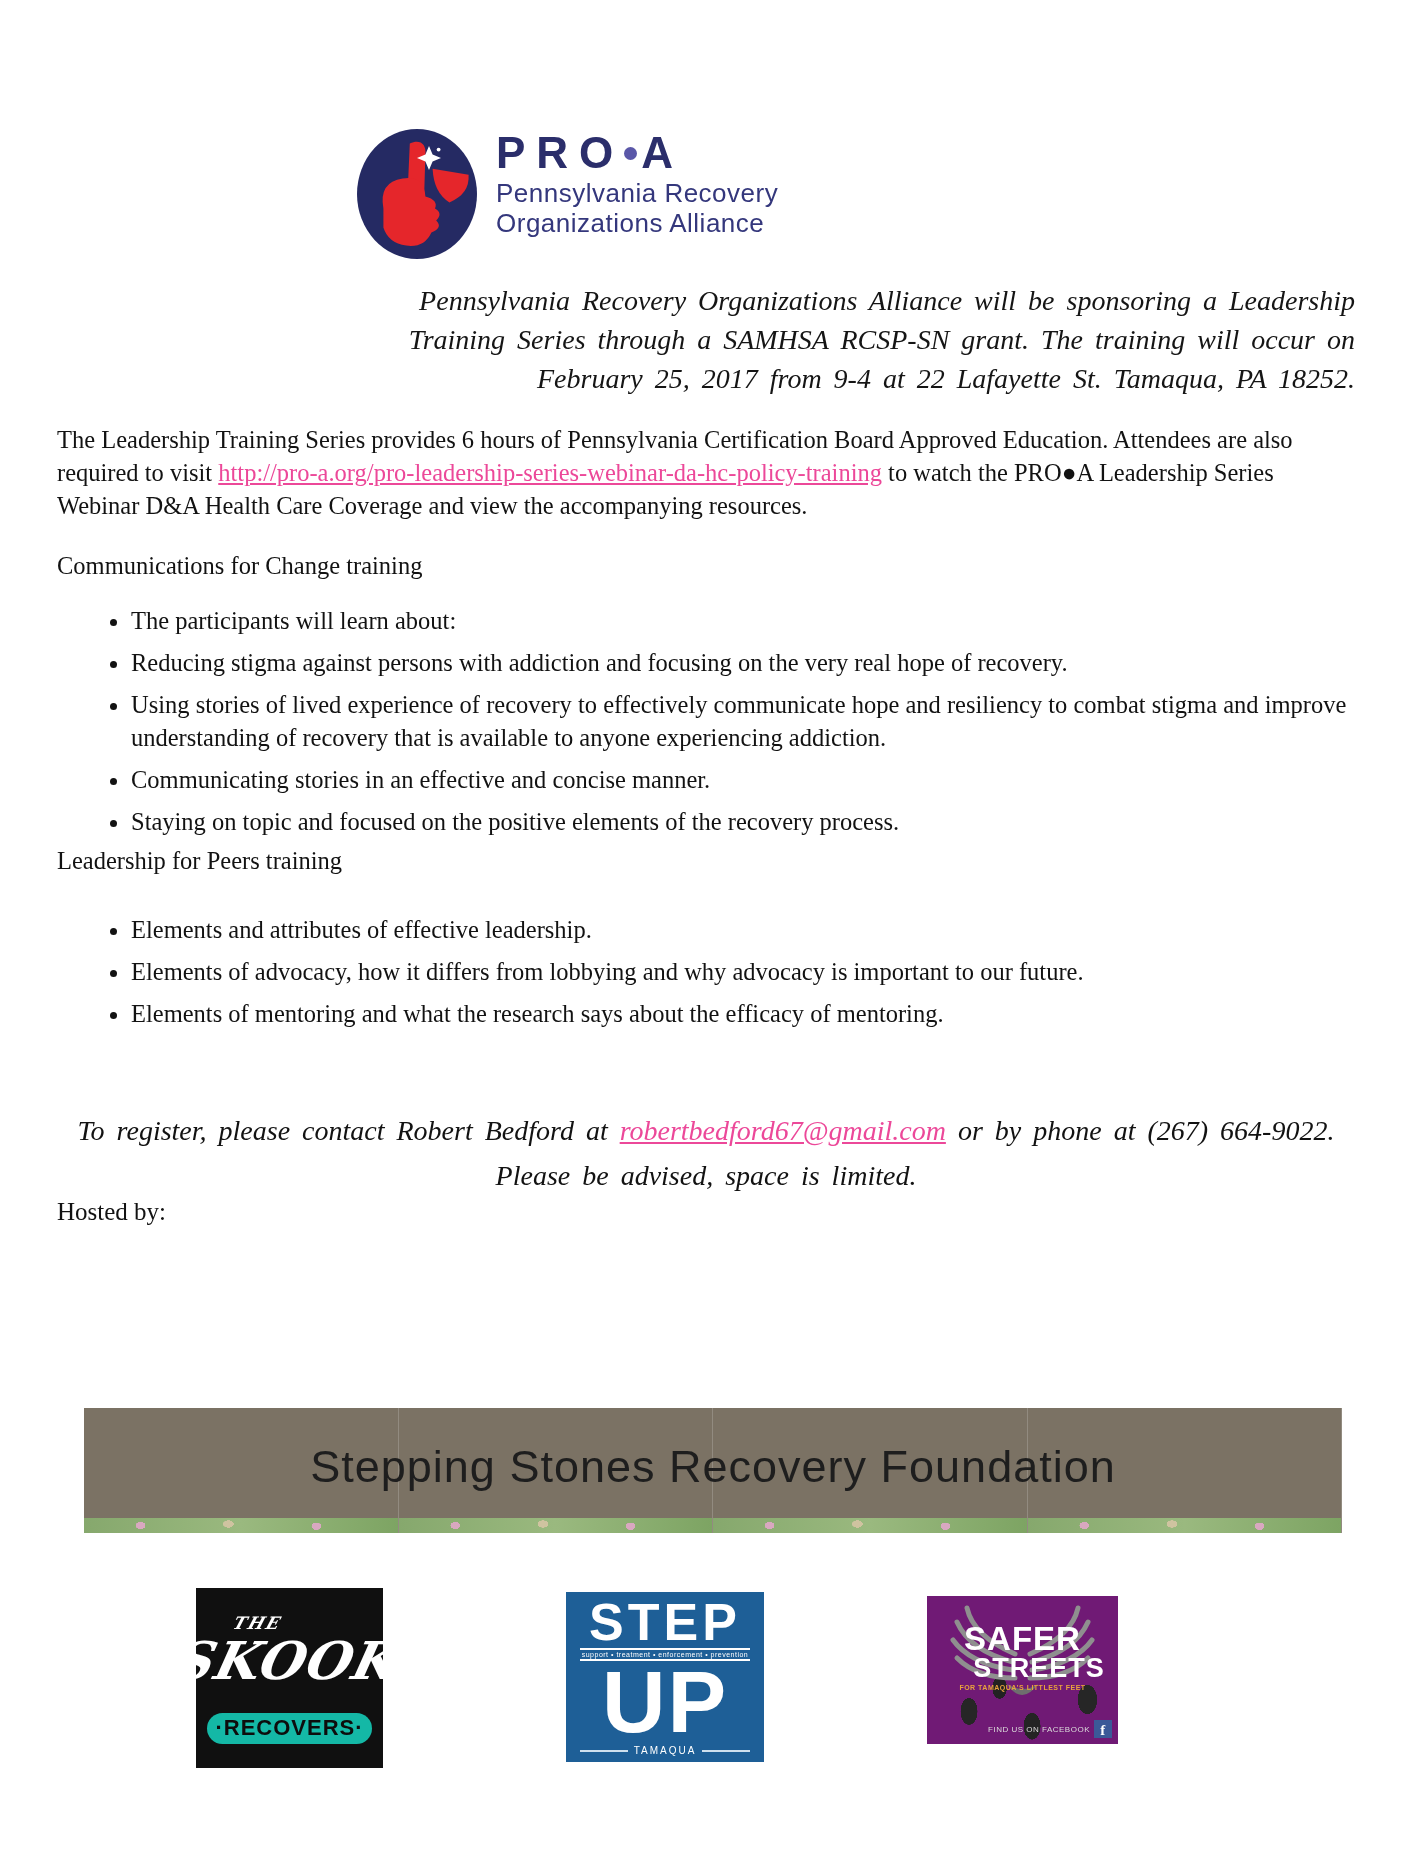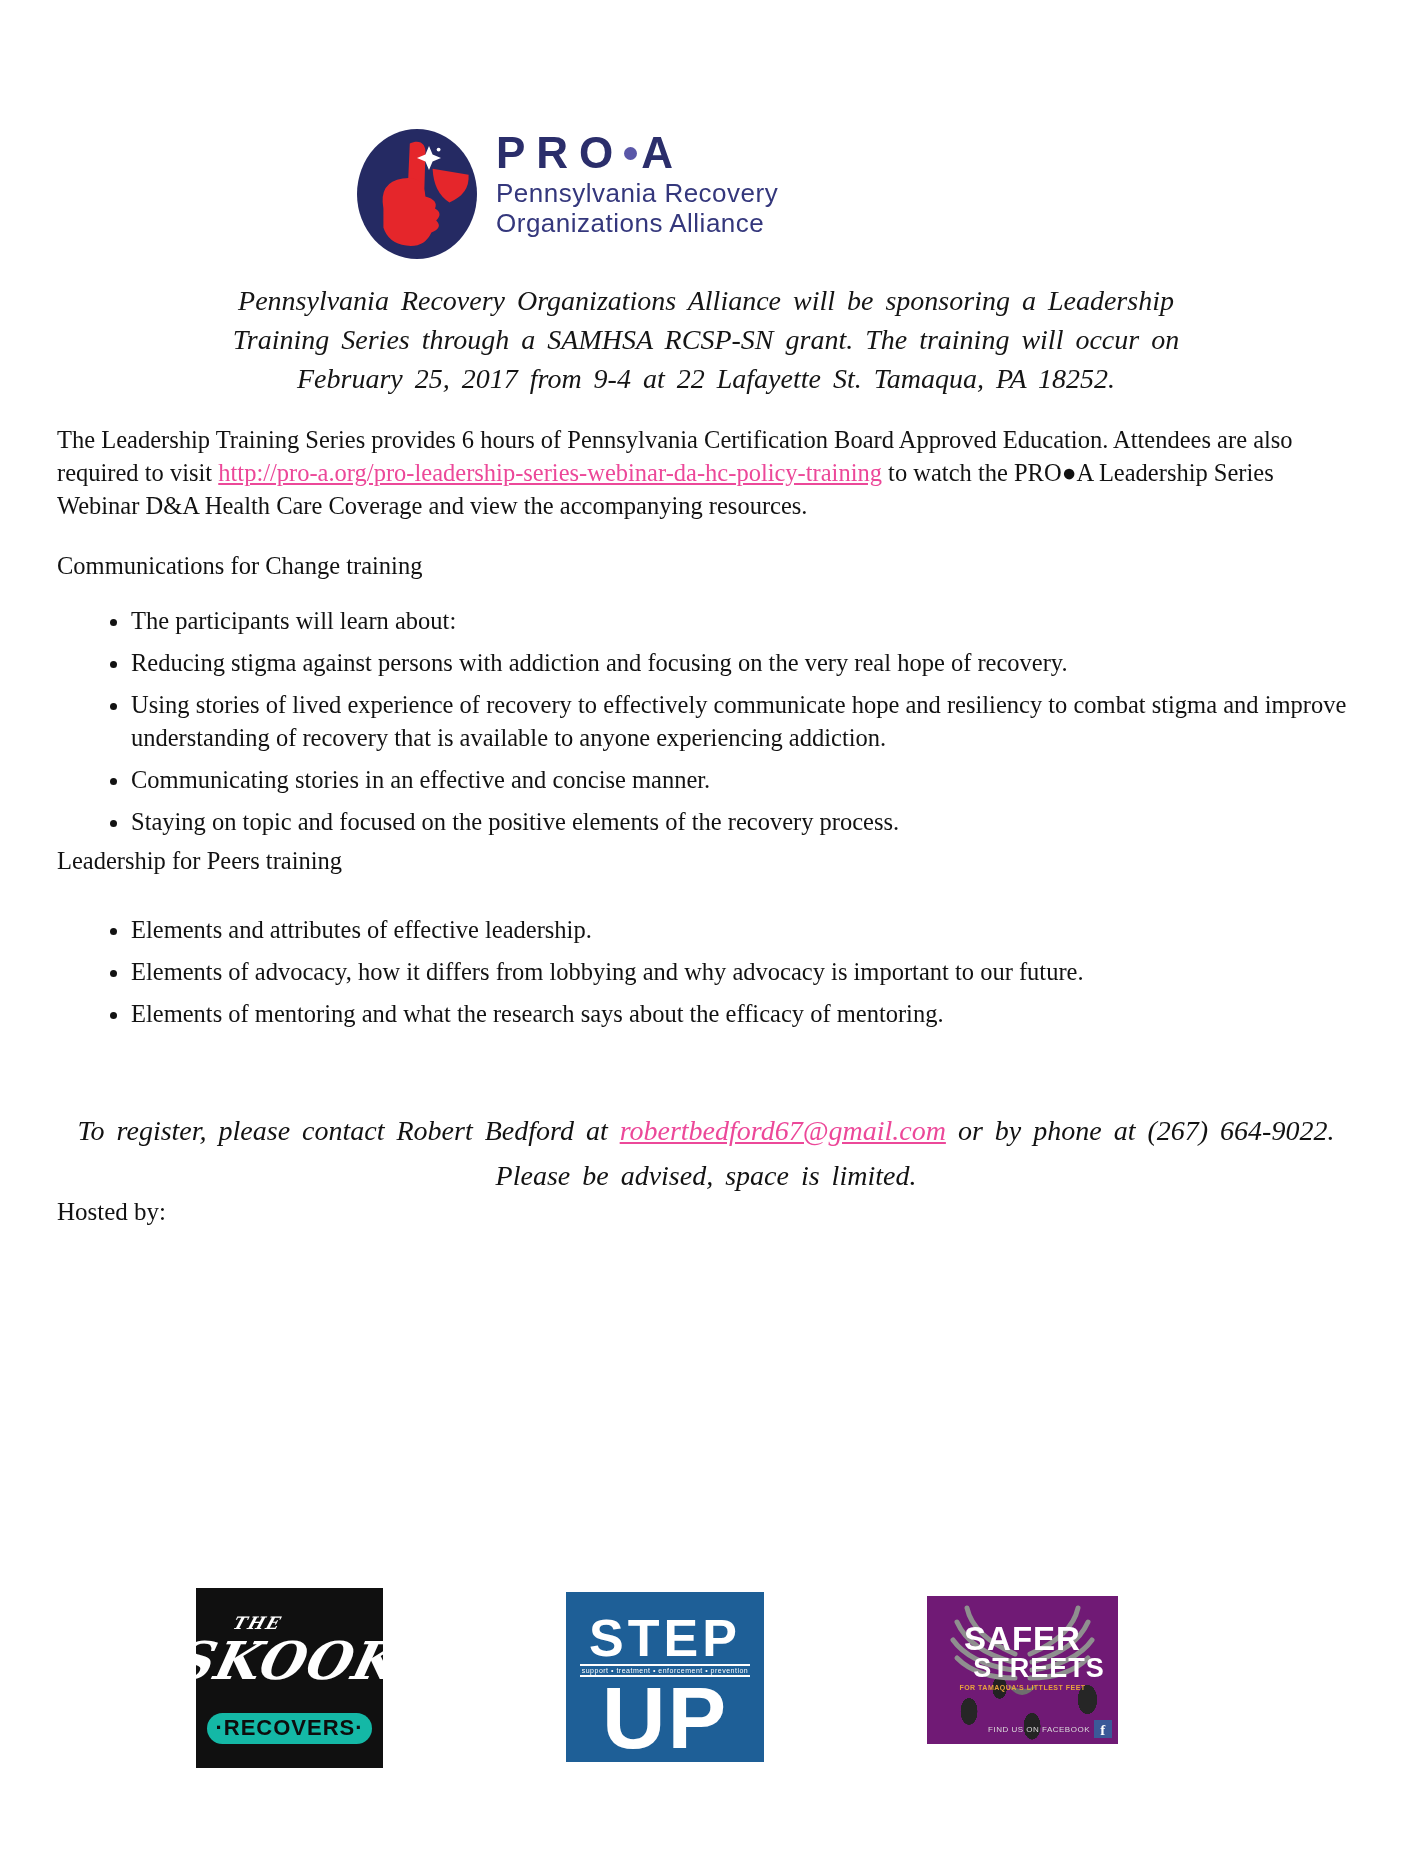--- a/index.html
+++ b/index.html
@@ -17,21 +17,21 @@
 
   .brand-col { position:absolute; left:496px; top:130px; width:560px; font-family:"Liberation Sans", sans-serif; }
   .brand-row { font-weight:bold; font-size:44px; letter-spacing:11px; color:#2b2e6b; line-height:46px; }
   .brand-dot { display:inline-block; width:13px; height:13px; border-radius:50%; background:#5a57a8; margin:0 4px 5px 0; vertical-align:middle; }
   .org-lines { margin-top:2px; font-size:26px; color:#34377c; line-height:30px; letter-spacing:.5px; }
   .addr-lines { margin-top:7px; font-size:18px; color:#7d87ac; line-height:22px; letter-spacing:.3px; }
 
   
   .content { position:absolute; left:57px; top:281px; width:1298px; }
 
-  .headline { text-align:center; font-style:italic; font-size:28px; line-height:39px; word-spacing:5px; color:#151515; }
+  .headline { text-align:right; font-style:italic; font-size:28px; line-height:39px; word-spacing:5px; color:#151515; }
 
   .intro { margin-top:25px; font-size:24.5px; line-height:33px; }
   a.doclink { color:#ec4899; text-decoration:underline; cursor:pointer; }
 
   .sec-heading { margin-top:30px; font-size:24.5px; }
 
   ul.doc-list { margin-top:24px; padding-left:74px; font-size:24.5px; line-height:33px; }
   ul.doc-list li { margin-bottom:9px; }
   ul.second { margin-top:38px; }
 
@@ -75,21 +75,21 @@
   .skook-the { font-family:"DejaVu Serif", serif; font-style:italic; font-weight:bold; font-size:17px;
     transform:skewX(-18deg); letter-spacing:2px; align-self:flex-start; margin-left:38px; }
   .skook-name { font-family:"DejaVu Serif", serif; font-style:italic; font-weight:bold; font-size:52px;
     transform:skewX(-14deg); letter-spacing:1px; line-height:56px; }
   .skook-pill { margin-top:24px; background:#14b8a6; color:#0d0d0d; border-radius:18px;
     font-family:"Liberation Sans", sans-serif; font-weight:bold; font-size:22px; letter-spacing:1px;
     padding:2px 8px 3px; }
 
   
   .stepup { left:566px; top:1592px; width:198px; height:170px; background:#1e5f97; color:#fff;
-    display:flex; flex-direction:column; align-items:center; padding-top:20px; }
+    display:flex; flex-direction:column; align-items:center; padding-top:4px; }
   .stepup-step { font-family:"Liberation Sans", sans-serif; font-weight:bold; font-size:52px; line-height:52px; letter-spacing:4px; }
   .stepup-tagrow { width:170px; border-top:2px solid #fff; border-bottom:2px solid #fff; text-align:center;
     font-family:"Liberation Sans", sans-serif; font-size:7px; letter-spacing:.5px; padding:1px 0; }
   .stepup-up { font-family:"Liberation Sans", sans-serif; font-weight:bold; font-size:88px; line-height:82px; letter-spacing:2px; }
   .stepup-cityrow { margin-top:2px; width:170px; display:flex; align-items:center; gap:6px;
     font-family:"Liberation Sans", sans-serif; font-size:10px; letter-spacing:2px; }
   .stepup-cityrow::before, .stepup-cityrow::after { content:""; flex:1; border-top:2px solid #cfe0ee; }
 
   
   .safer { left:927px; top:1596px; width:191px; height:148px; background:#701a75; color:#fff; }
@@ -162,20 +162,35 @@
       <li>Elements and attributes of effective leadership.</li>
       <li>Elements of advocacy, how it differs from lobbying and why advocacy is important to our future.</li>
       <li>Elements of mentoring and what the research says about the efficacy of mentoring.</li>
     </ul>
 
     <p class="register"><span>To register, please contact Robert Bedford at </span><a class="doclink">robertbedford67@gmail.com</a><span> or by phone at (267) 664-9022. Please be advised, space is limited.</span></p>
 
     <div class="hosted">Hosted by:</div>
   </div>
 
+  <div class="banner">
+    <div class="banner-tile">
+        <div class="banner-grass"></div>
+      </div>
+    <div class="banner-tile">
+        <div class="banner-grass"></div>
+      </div>
+    <div class="banner-tile">
+        <div class="banner-grass"></div>
+      </div>
+    <div class="banner-tile">
+        <div class="banner-grass"></div>
+      </div>
+    <div class="banner-title">Stepping Stones Recovery Foundation</div>
+  </div>
 
   <div class="plogo skook">
     <div class="skook-the">THE</div>
     <div class="skook-name">SKOOK</div>
     <div class="skook-pill">·RECOVERS·</div>
   </div>
 
   <div class="plogo stepup">
     <div class="stepup-step">STEP</div>
     <div class="stepup-tagrow">support  •  treatment  •  enforcement  •  prevention</div>

